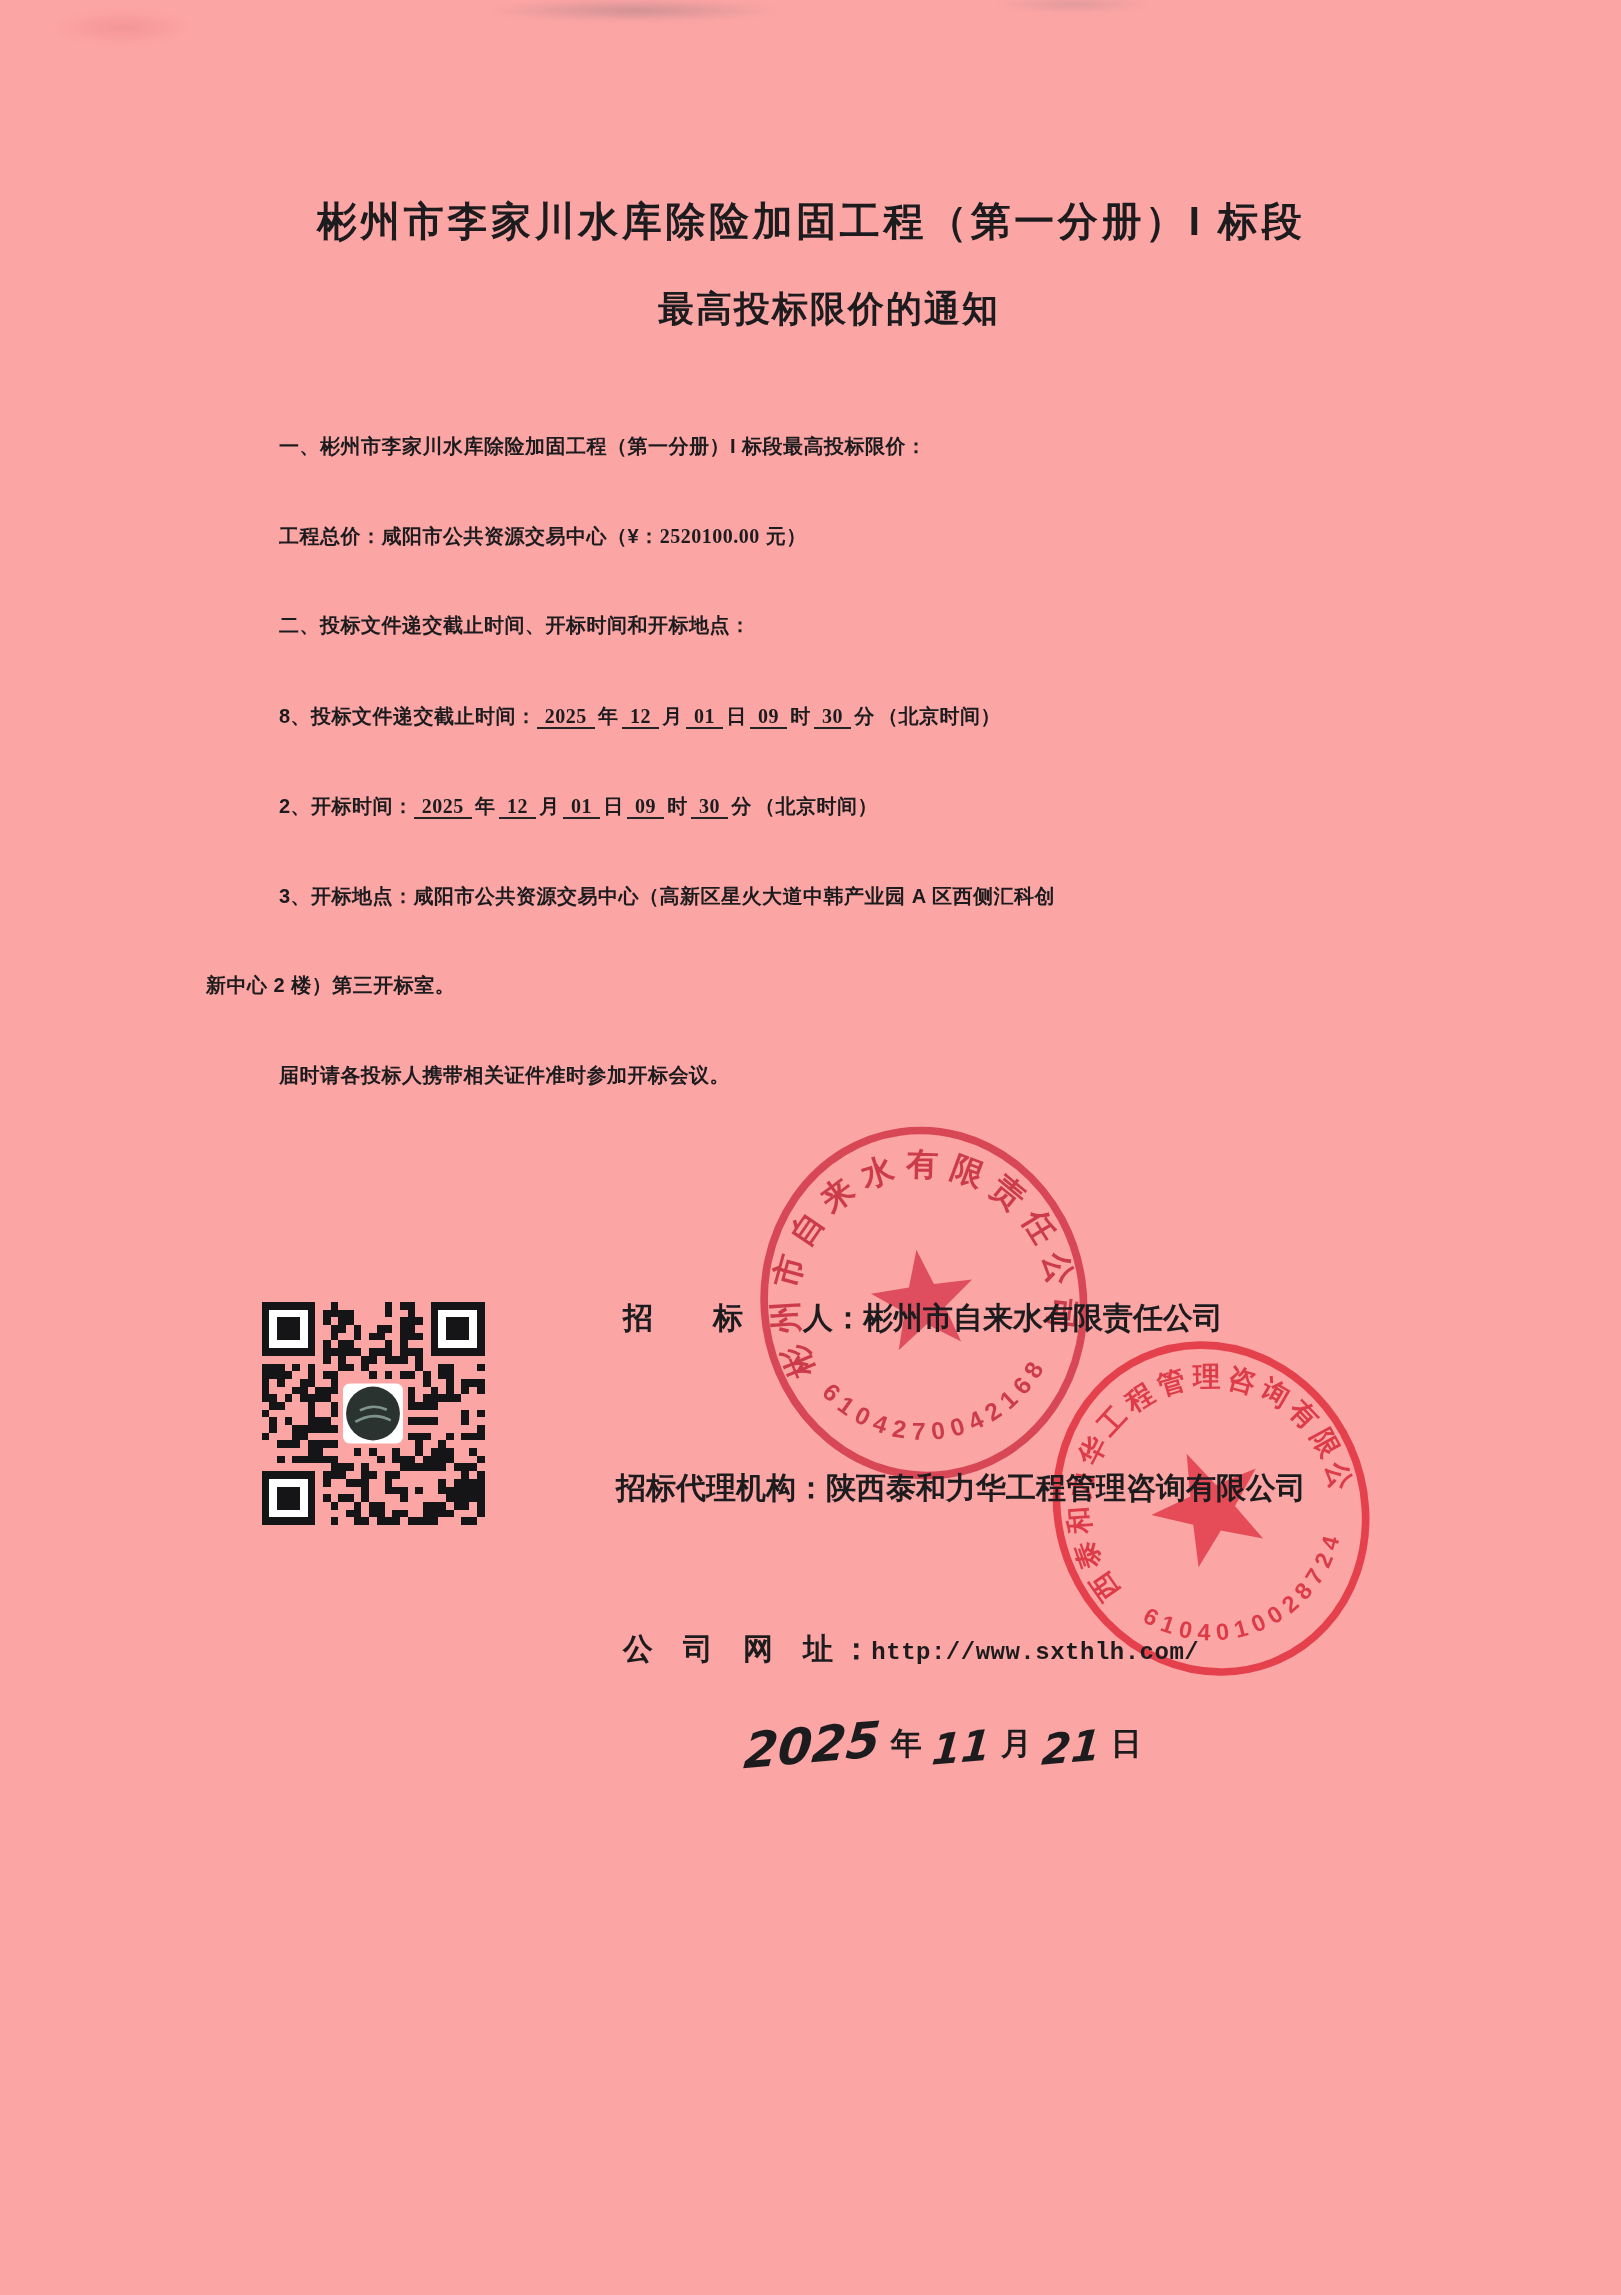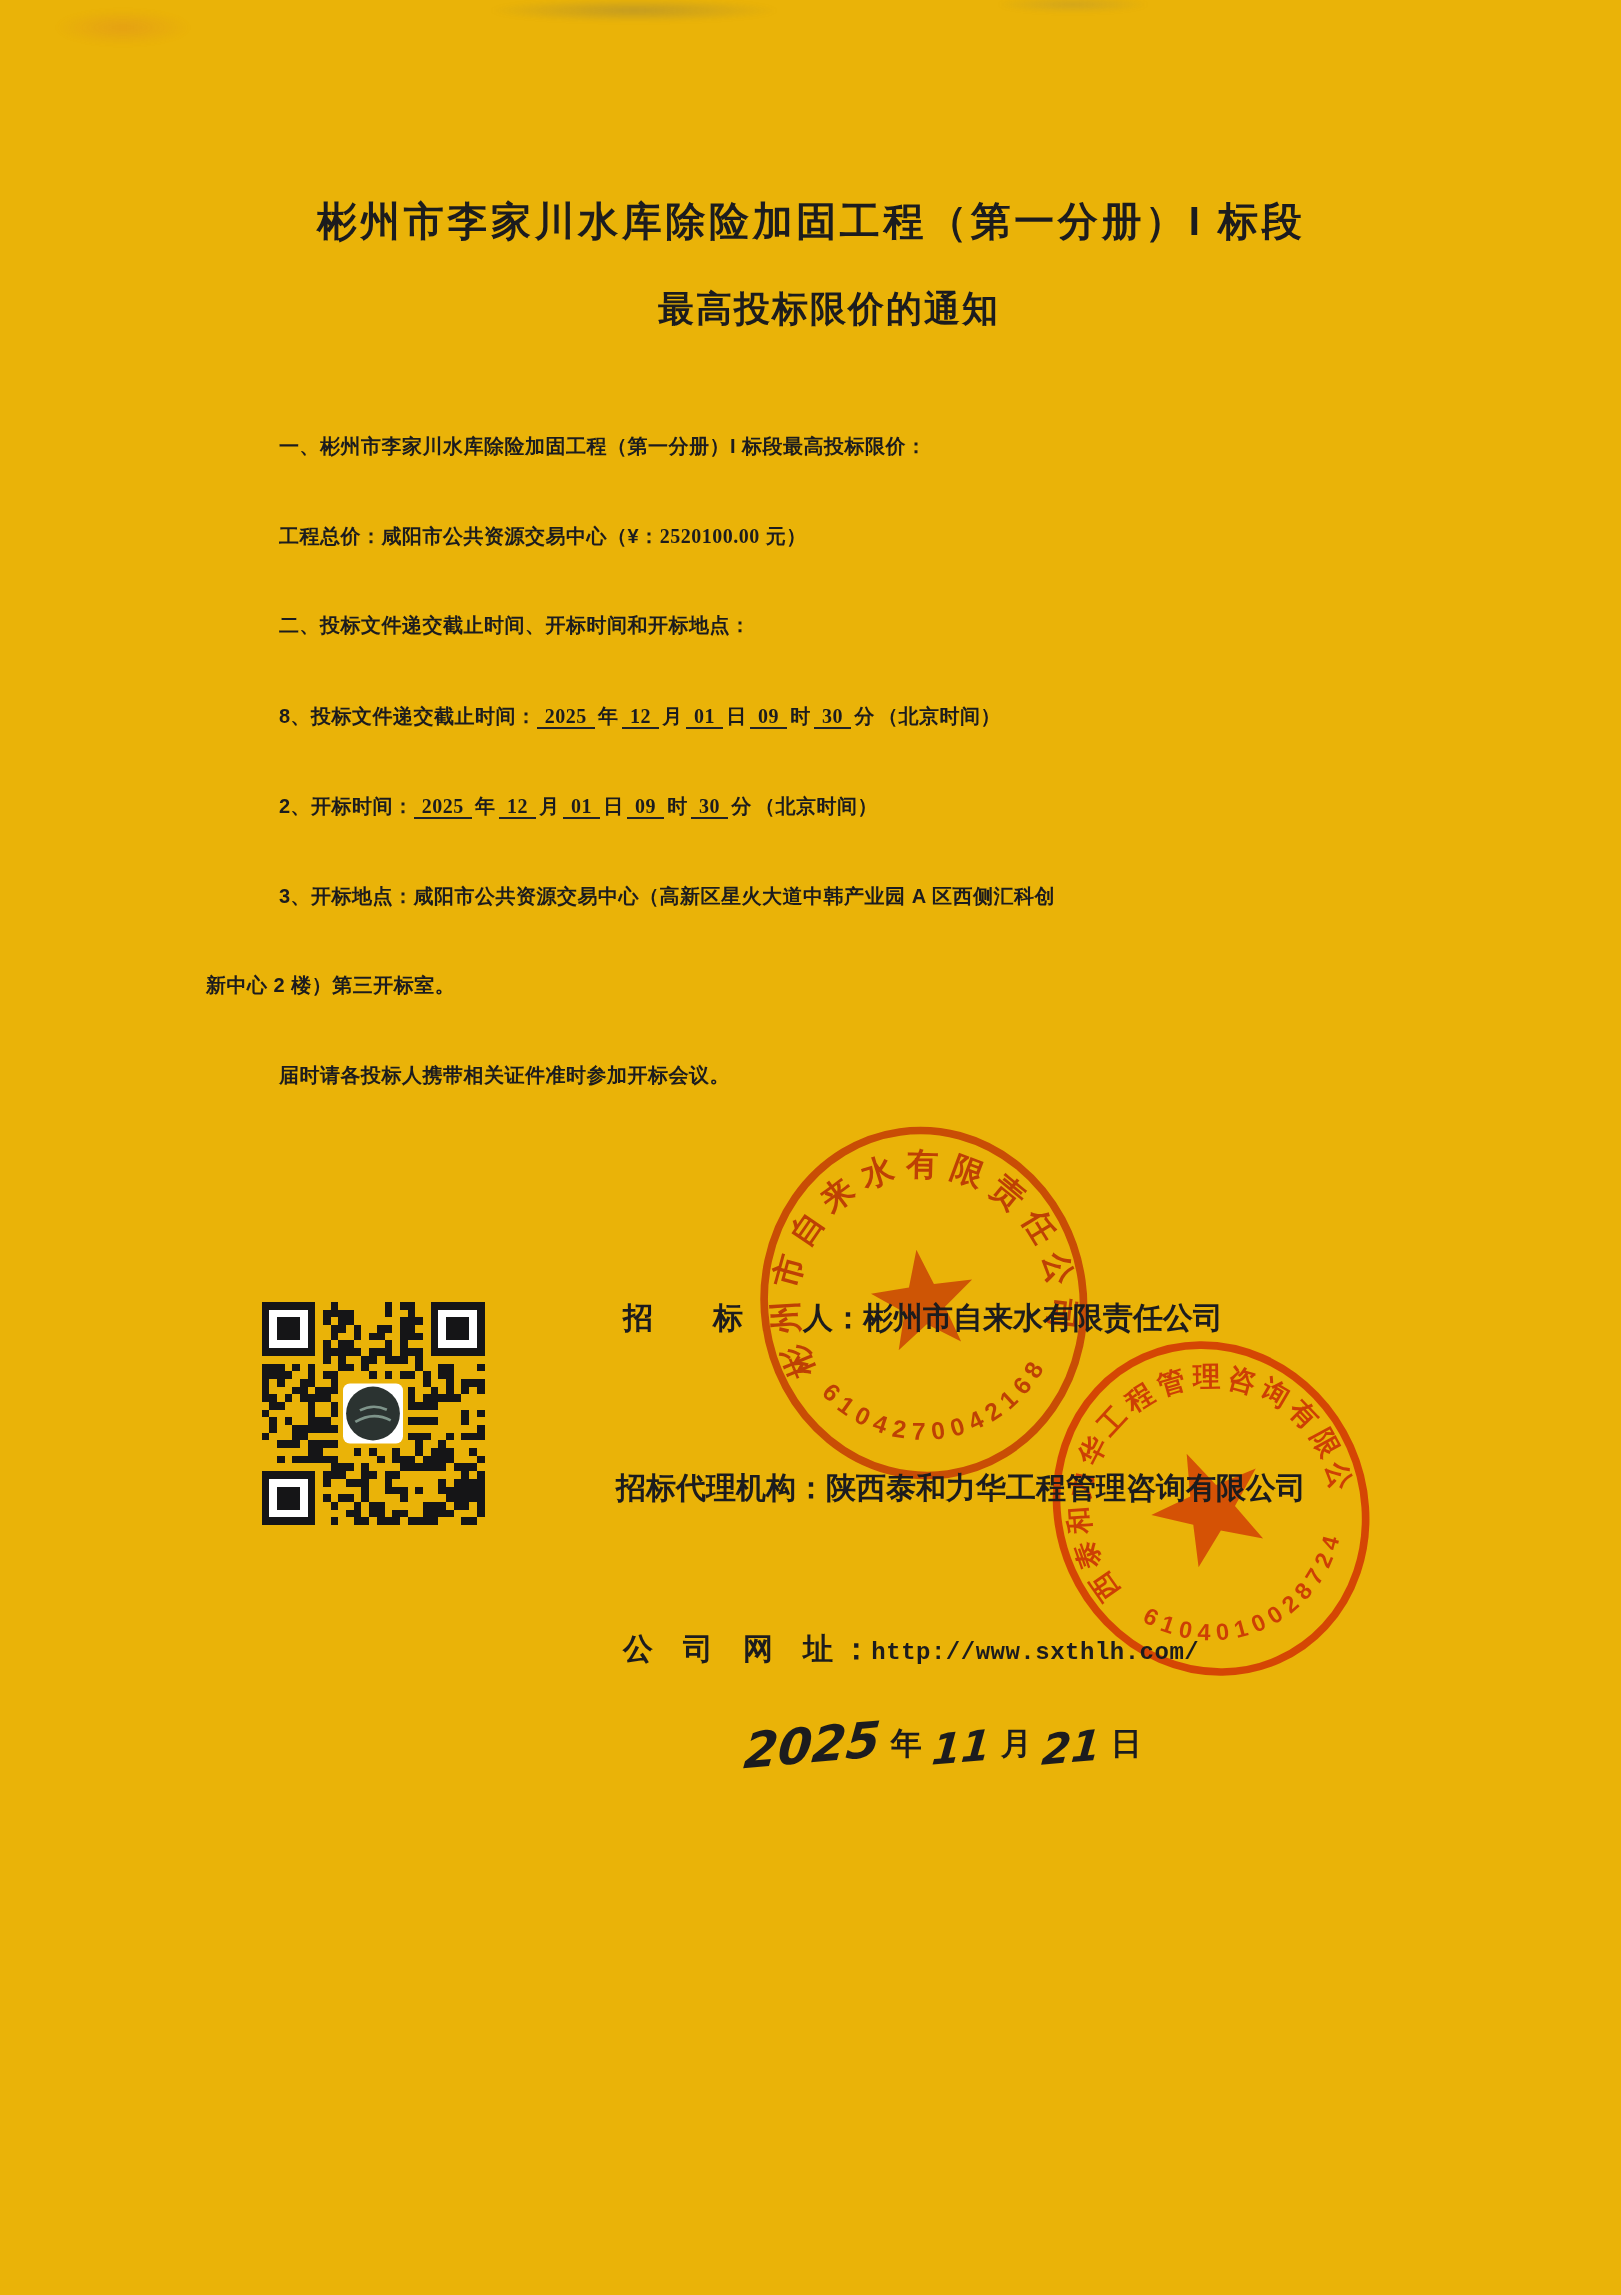--- a/index.html
+++ b/index.html
@@ -1,18 +1,18 @@
 <!DOCTYPE html>
 <html style="font-size:8.2px"><head>
 <meta charset="utf-8">
 <style>
   html,body { margin:0; padding:0; background:#ffffff; }
   #page {
     position:relative; width:1622px; height:2295px;
-    background:#eab308; overflow:hidden;
+    background:#fca5a5; overflow:hidden;
     font-family:"Liberation Sans", sans-serif;
     color:#1c1c1e;
   }
   .line { position:absolute; white-space:nowrap; font-weight:700; color:#1c1c1e; }
   .centered { left:0; right:0; text-align:center; }
   .title1 { font-size:40px; letter-spacing:3.6px; }
   .title2 { font-size:36px; letter-spacing:2px;margin-left:36px; }
   .body-text { font-size:20px; letter-spacing:0.5px; }
   .footer-text { font-size:30px; }
   .num {

